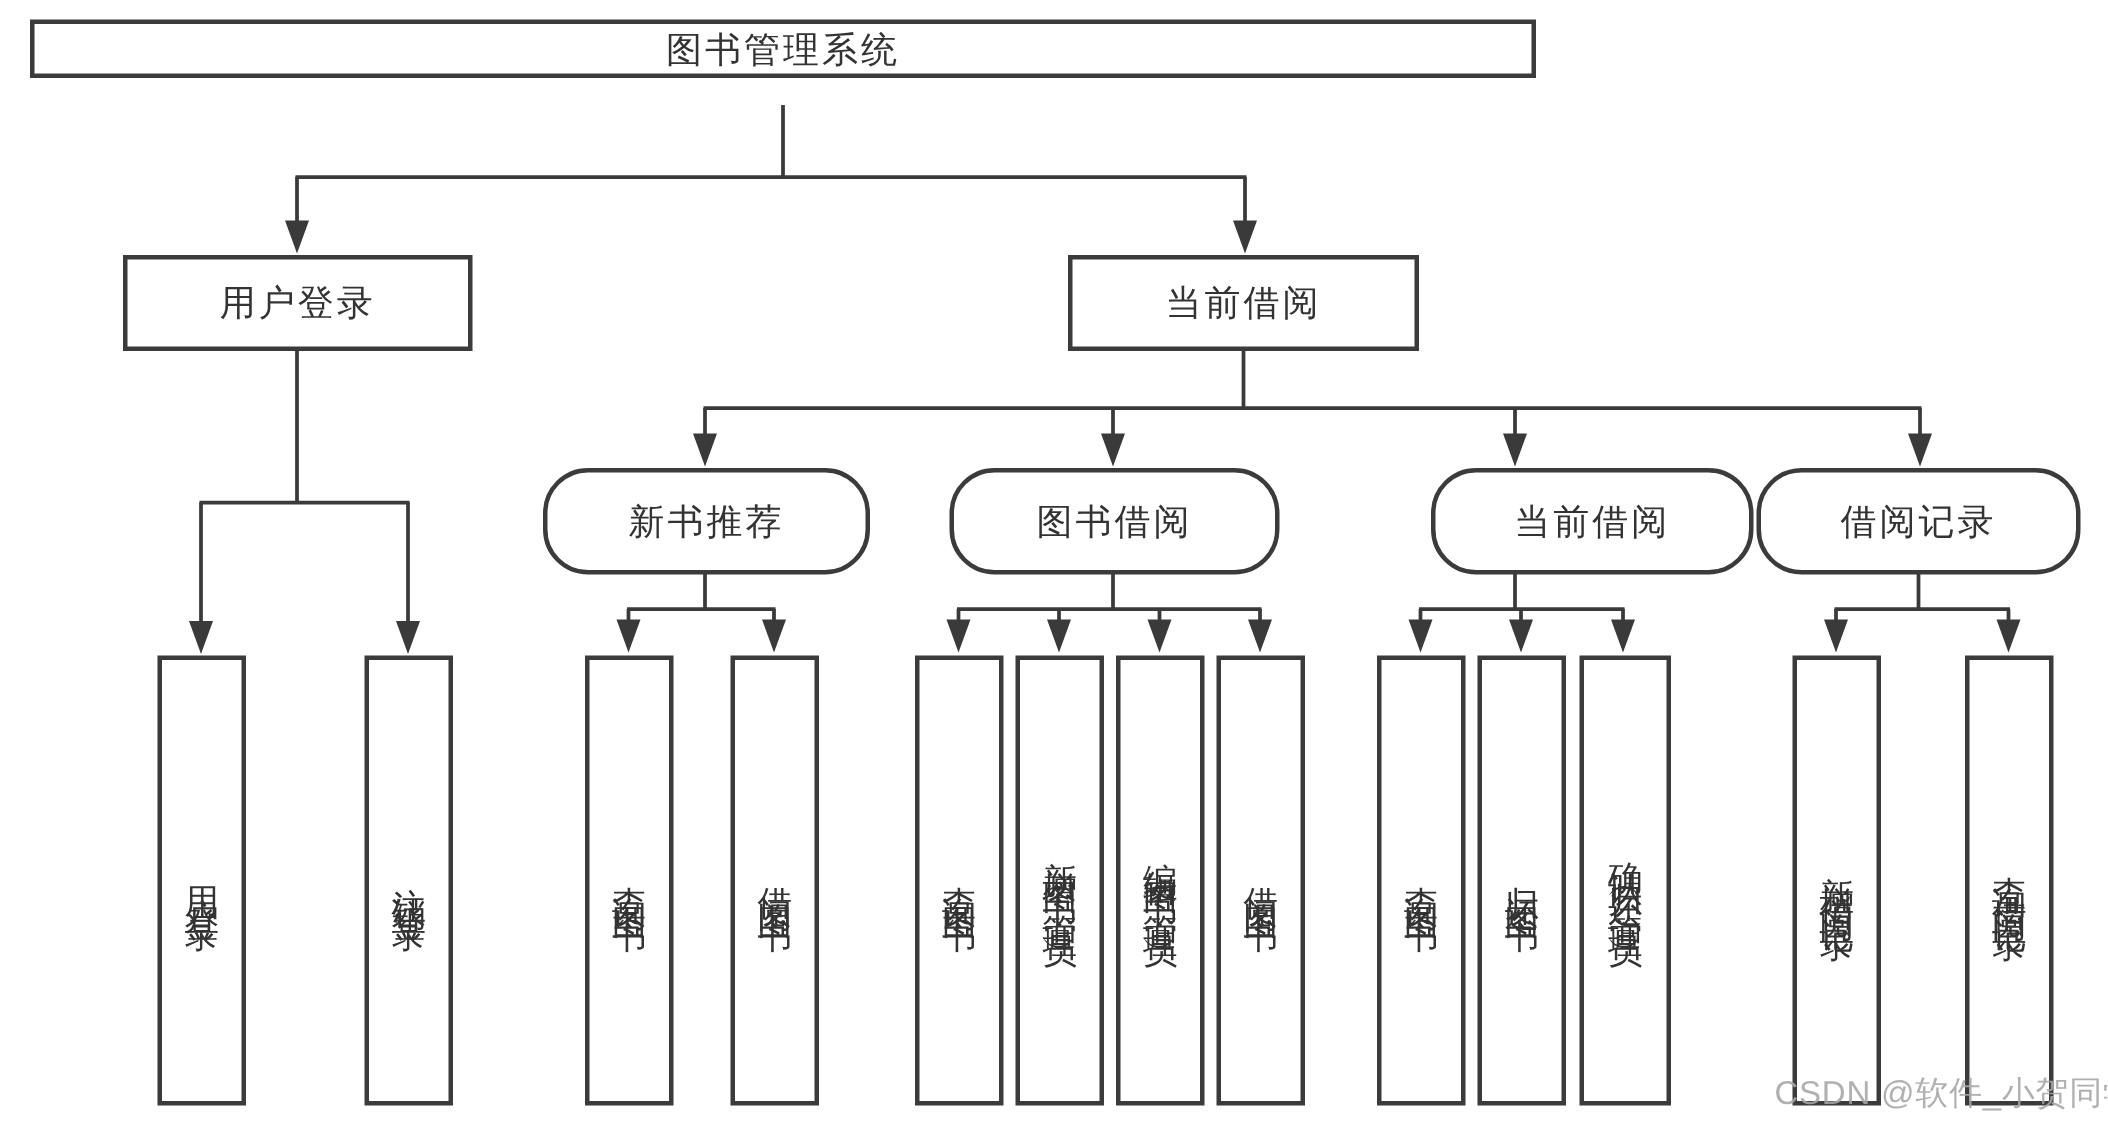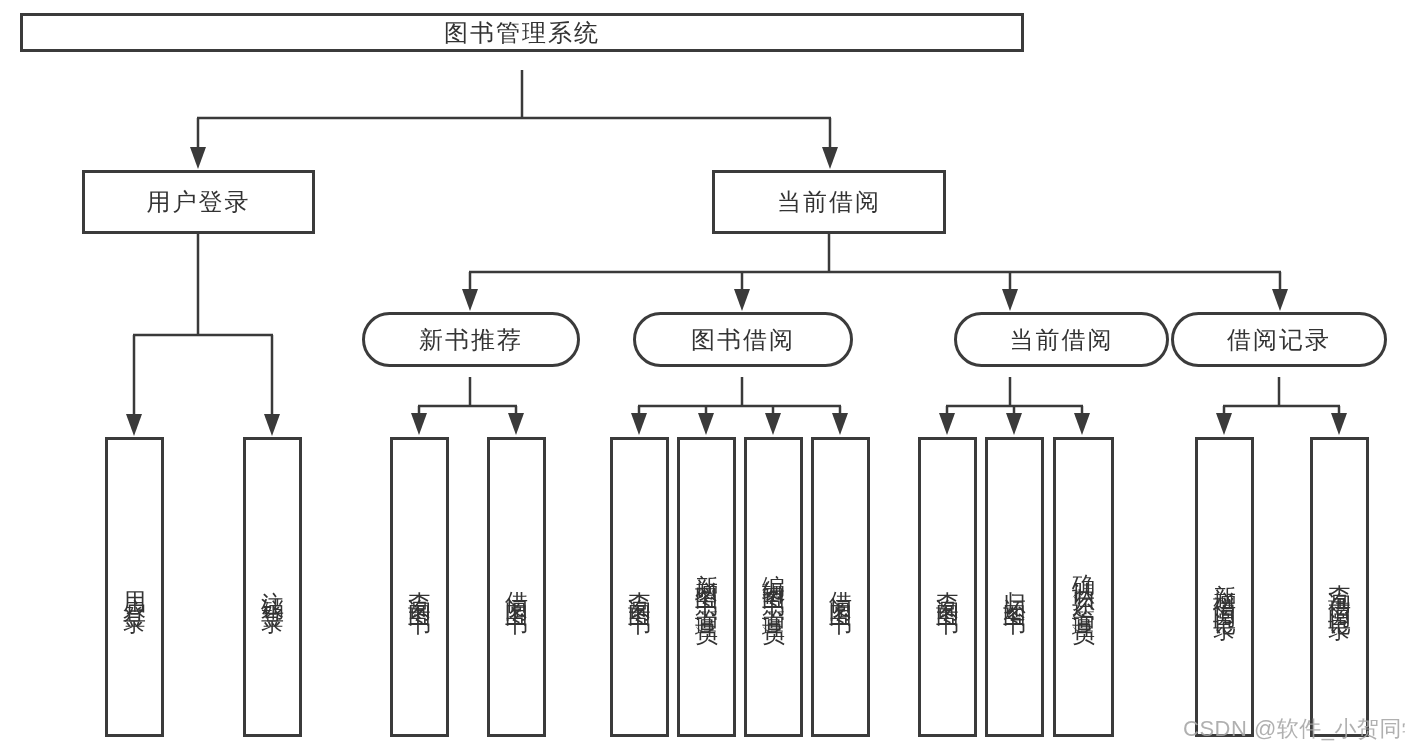--- a/index.html
+++ b/index.html
@@ -16,21 +16,21 @@
   .node .hlabel {
     font-size:24px; letter-spacing:2px; white-space:nowrap;
   }
   .node .vlabel {
     writing-mode:vertical-rl; text-orientation:mixed;
     font-size:23px; line-height:1; letter-spacing:7px; white-space:nowrap;
   }
   .root  { left:20px;  top:13px;  width:1004px; height:39px; }
   .lvl2a { left:82px;  top:170px; width:233px;  height:64px; }
   .lvl2b { left:712px; top:170px; width:234px;  height:64px; }
-  .lvl3  { top:312px; height:55px;border-radius:30px; }
+  .lvl3  { top:312px; height:71px;border-radius:30px; }
   .l3a { left:362px;  width:218px; }
   .l3b { left:633px;  width:220px;text-align:center; }
   .l3c { left:954px;  width:215px; }
   .l3d { left:1171px; width:216px; }
   .leaf { top:437px; width:59px; height:300px; }
   .watermark {
     position:absolute; left:1183px; top:714px; z-index:3;
     font-size:22px; color:#a6a6a6; opacity:0.88; letter-spacing:0.5px;
     white-space:nowrap;
   }

